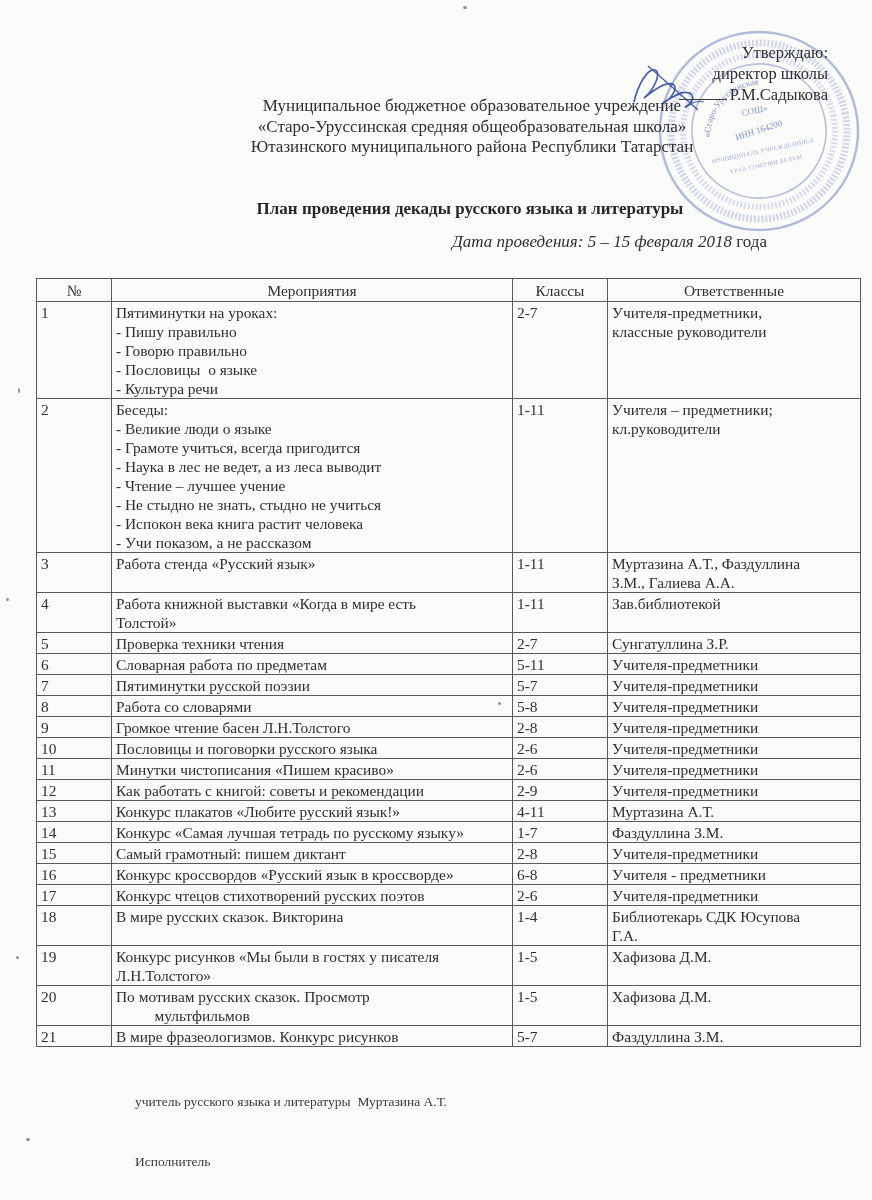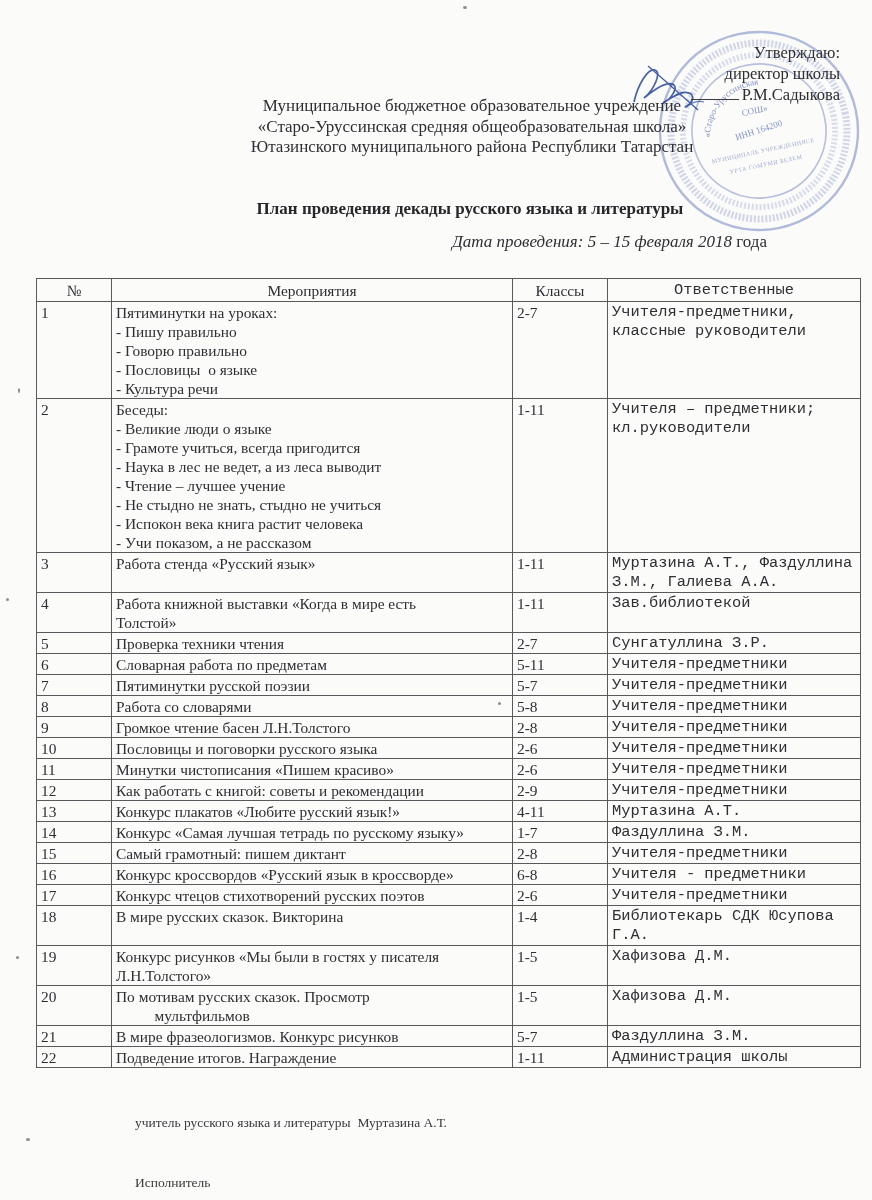--- a/index.html
+++ b/index.html
@@ -8,21 +8,21 @@
     background:#fbfbfa;
     font-family:"Liberation Serif","DejaVu Serif",serif;
     color:#333;
     overflow:hidden;
   }
   .page{position:relative;width:872px;height:1200px;}
 
   
   .header-area{position:relative;height:278px;}
   .approval{
-    position:absolute;top:42px;right:32px;
+    position:absolute;top:42px;right:44px;
     text-align:right;font-size:16.5px;line-height:21px;color:#2e2e33;
   }
   .sig-underline{
     display:inline-block;width:48px;height:1px;
     border-bottom:1.2px solid #3c3c44;vertical-align:baseline;margin-right:3px;
   }
   .org-block{
     position:absolute;top:96px;left:0;width:100%;
     text-align:center;transform:translateX(36px);
     font-size:17px;line-height:20.5px;color:#2e2e33;
@@ -64,21 +64,21 @@
     font-size:15.4px;line-height:19px;font-weight:normal;
     vertical-align:top;color:#2e2e33;
     padding:1px 4px 0 4px;
     white-space:pre-wrap;
     overflow:hidden;
   }
   .plan-table th{text-align:center;padding:2px 2px 1px;}
   .c-num{width:70px;padding-left:11px;}
   .c-act{width:396px;font-family:Liberation Serif, serif;}
   .c-cls{width:90px;padding-left:7px;margin-left:12px;}
-  .c-resp{width:248px;padding-left:10px;font-family:Liberation Mono, monospace;}
+  .c-resp{width:248px;padding-left:10px;}
   .ind-none{padding-left:20px;}
   .ind-std{padding-left:37px;}
   .ind-mid{padding-left:50px;margin-left:46px;}
   .ind-wide{padding-left:63px;margin-top:44px;}
   .ind-xwide{padding-left:72px;}
 
   
   .footer{
     margin:5px 0 0 135px;
     font-size:13.5px;line-height:20px;color:#3a3a3e;
@@ -284,26 +284,20 @@
           мультфильмов</td>
           <td class="c-cls">1-5</td>
           <td class="c-resp">Хафизова Д.М.</td>
         </tr>
         <tr>
           <td class="c-num">21</td>
           <td class="c-act ind-wide">В мире фразеологизмов. Конкурс рисунков</td>
           <td class="c-cls">5-7</td>
           <td class="c-resp">Фаздуллина З.М.</td>
         </tr>
-        <tr>
-          <td class="c-num">22</td>
-          <td class="c-act ind-xwide">Подведение итогов. Награждение</td>
-          <td class="c-cls">1-11</td>
-          <td class="c-resp">Администрация школы</td>
-        </tr>
       </tbody>
   </table>
 
   <div class="footer">
     <div>учитель русского языка и литературы  Муртазина А.Т.</div>
     <div>Исполнитель</div>
   </div>
 
   <div class="speck" style="left:18px;top:388px;width:2px;height:5px;"></div>
   <div class="speck" style="left:6px;top:598px;width:3px;height:3px;"></div>

